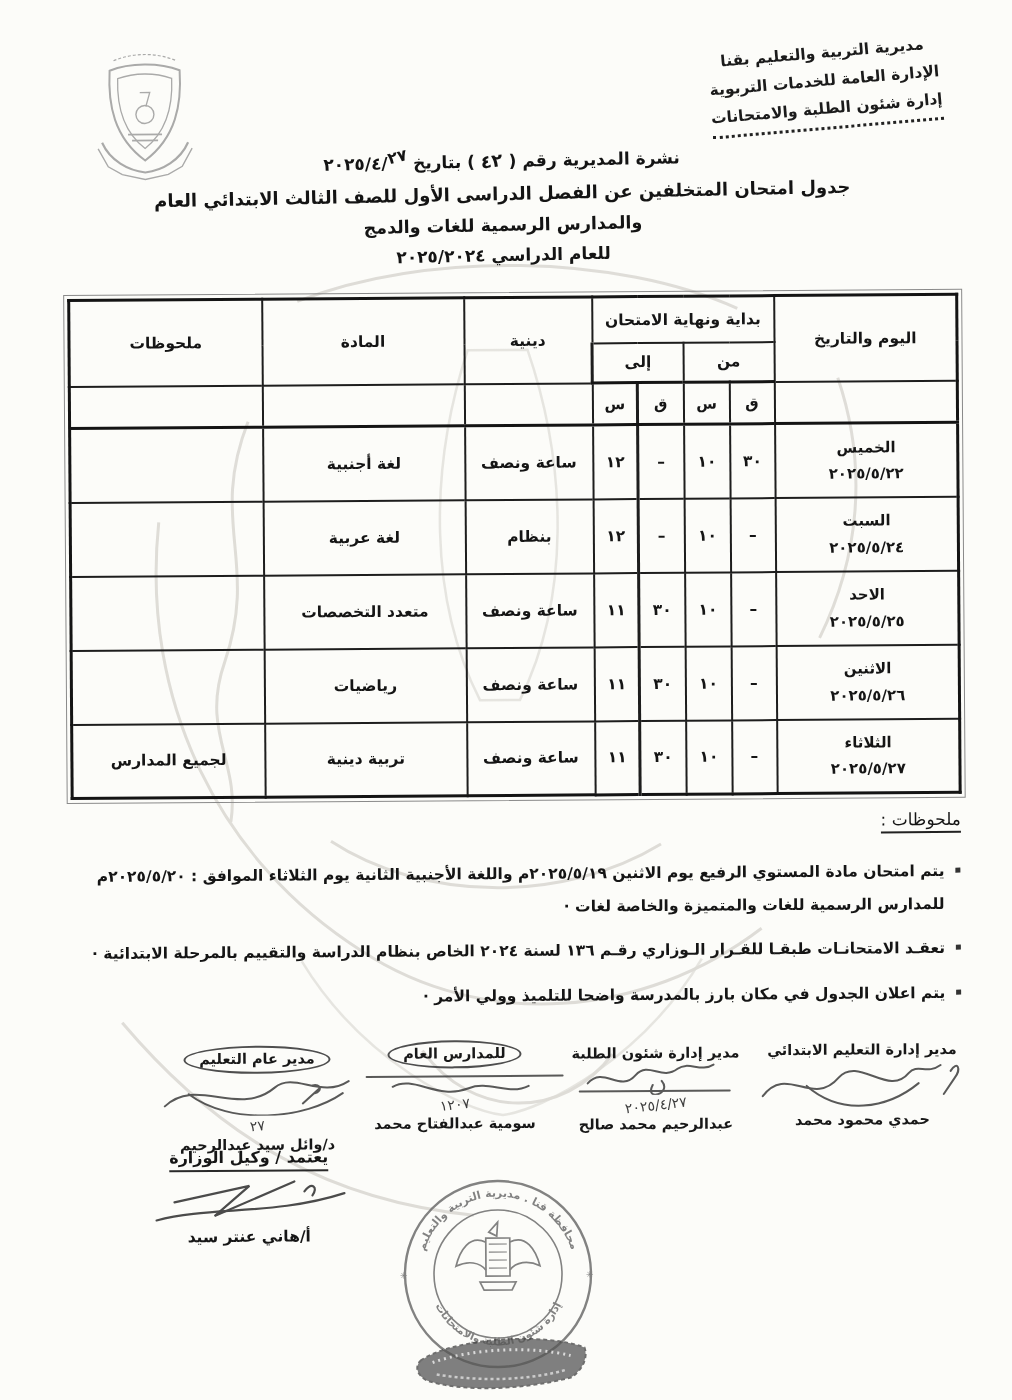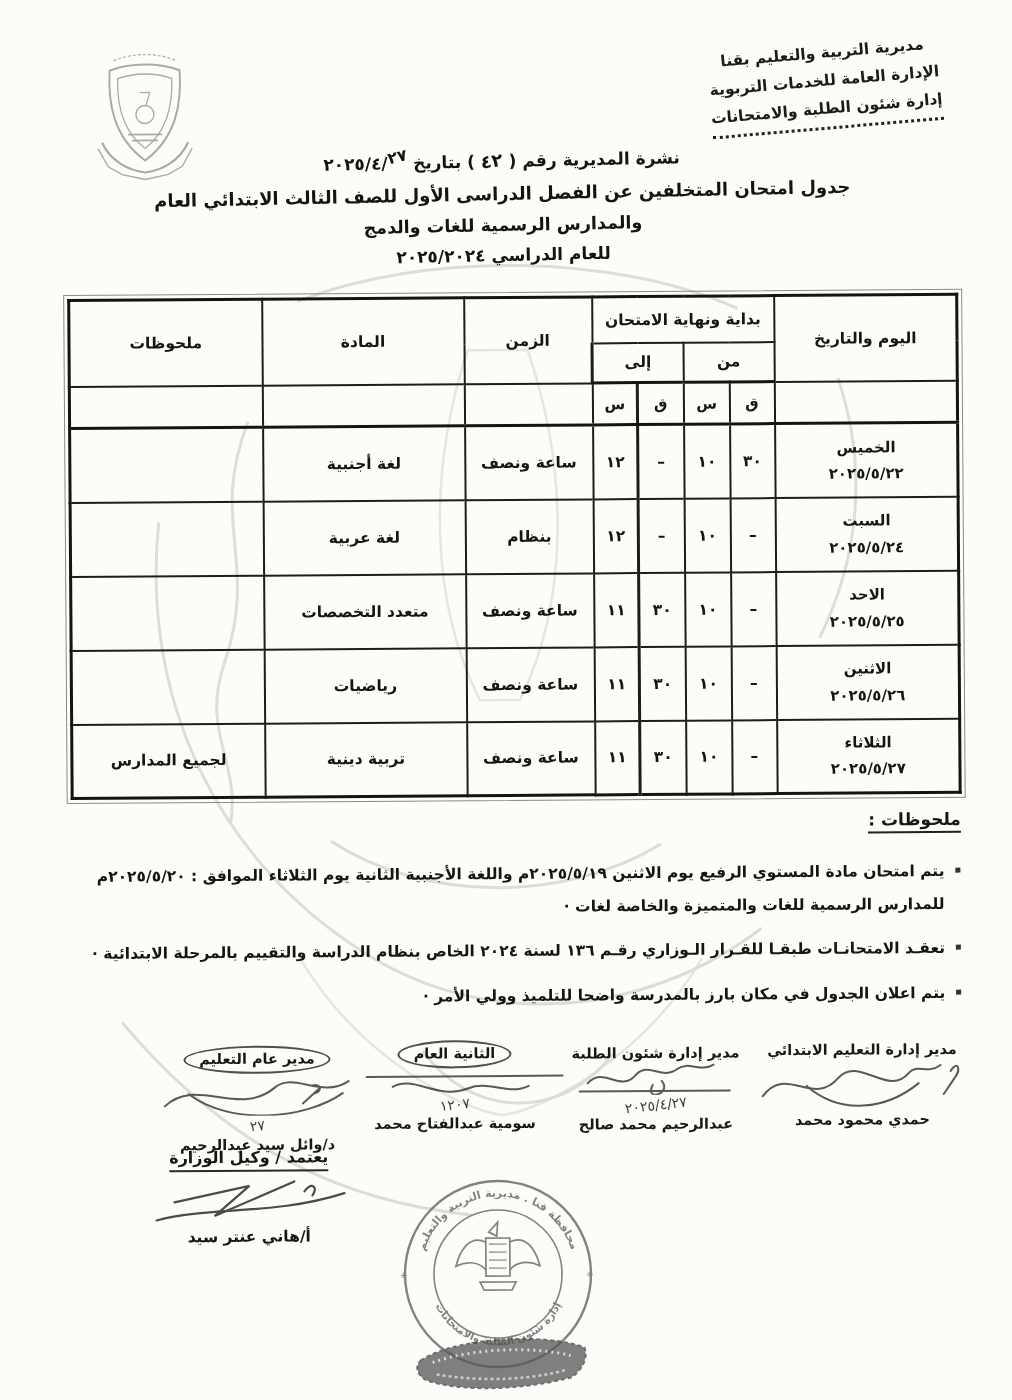--- a/index.html
+++ b/index.html
@@ -49,21 +49,21 @@
   table.sched thead th { font-size:15.5px; }
   tr.h1 { height:46px; } tr.h2 { height:40px; }
   tr.units { height:42px; } tr.units td { border-bottom:3px solid #141414; font-size:15px; }
   thead tr.h2 th { border-bottom:3px solid #141414;margin-top:20px; }
   tr.row { height:74px; }
   td.day div { line-height:1.75; font-size:15px; }
   .grp { border-left-width:3px !important; }
 
   
   .notes { position:absolute; right:52px; left:52px; top:812px; text-align:right; color:#151515; }
-  .notes-title { display:inline-block; font-size:17px; font-weight:bold; border-bottom:2.5px solid #222; padding-bottom:2px; margin-bottom:10px; }
+  .notes-title { display:inline-block; font-size:17px; font-weight:normal; border-bottom:2.5px solid #222; padding-bottom:2px; margin-bottom:10px; }
   .note { display:flex; flex-direction:row; gap:10px; margin-top:12px; font-size:15.5px; font-weight:bold; line-height:2.1; }
   .note .bullet { font-size:10px; line-height:2.9; color:#333; }
 
   
   .sig { position:absolute; text-align:center; color:#181818; }
   .sig .stitle { font-size:14.5px; font-weight:bold; white-space:nowrap; }
   .sig .stitle.oval { border:2px solid #4e4e4e; border-radius:50%; padding:3px 14px 5px; display:inline-block; }
   .sig .sname { font-size:14.5px; font-weight:bold; white-space:nowrap; margin-top:2px; }
   .sig svg { display:block; margin:0 auto; }
   .inkmark { display:inline-block; font-size:14px; color:#3c3c3c; transform:rotate(-6deg); letter-spacing:2px; }
@@ -139,21 +139,21 @@
         <col style="width:46px">
           <col style="width:45px">
           <col style="width:128px">
         <col style="width:202px">
           <col style="width:193px">
       </colgroup>
       <thead>
         <tr class="h1">
           <th rowspan="2">اليوم والتاريخ</th>
           <th colspan="4">بداية ونهاية الامتحان</th>
-          <th rowspan="2">الزمن</th>
+          <th rowspan="2">دينية</th>
           <th rowspan="2">المادة</th>
           <th rowspan="2">ملحوظات</th>
         </tr>
         <tr class="h2">
           <th colspan="2">من</th>
           <th colspan="2" class="grp">إلى</th>
         </tr>
       </thead>
       <tbody>
         <tr class="units">
@@ -274,21 +274,21 @@
           <path d="M22,22 c16,-18 32,10 48,-8 c13,-14 26,6 42,-6 c11,-8 23,4 36,-4"></path>
           <path d="M14,30 h150"></path>
           <path d="M96,20 c11,13 -18,21 -9,4"></path>
         </g>
       </svg>
       <div dir="ltr"><span class="inkmark">٢٠٢٥/٤/٢٧</span></div>
       <div class="sname">عبدالرحيم محمد صالح</div>
     </div>
 
     <div class="sig" style="left:362px; top:1040px; width:180px;">
-      <div class="stitle oval">الثانية العام</div>
+      <div class="stitle oval">للمدارس العام</div>
       <svg width="200" height="26" viewBox="0 0 200 26">
         <g fill="none" stroke="#3d3d3d" stroke-width="2" stroke-linecap="round" opacity=".85">
           <path d="M2,8 H198"></path>
           <path d="M28,18 c22,-12 44,14 76,2 c20,-8 40,8 60,-2"></path>
         </g>
       </svg>
       <div><span class="inkmark">١٢٠٧</span></div>
       <div class="sname">سومية عبدالفتاح محمد</div>
     </div>
 

